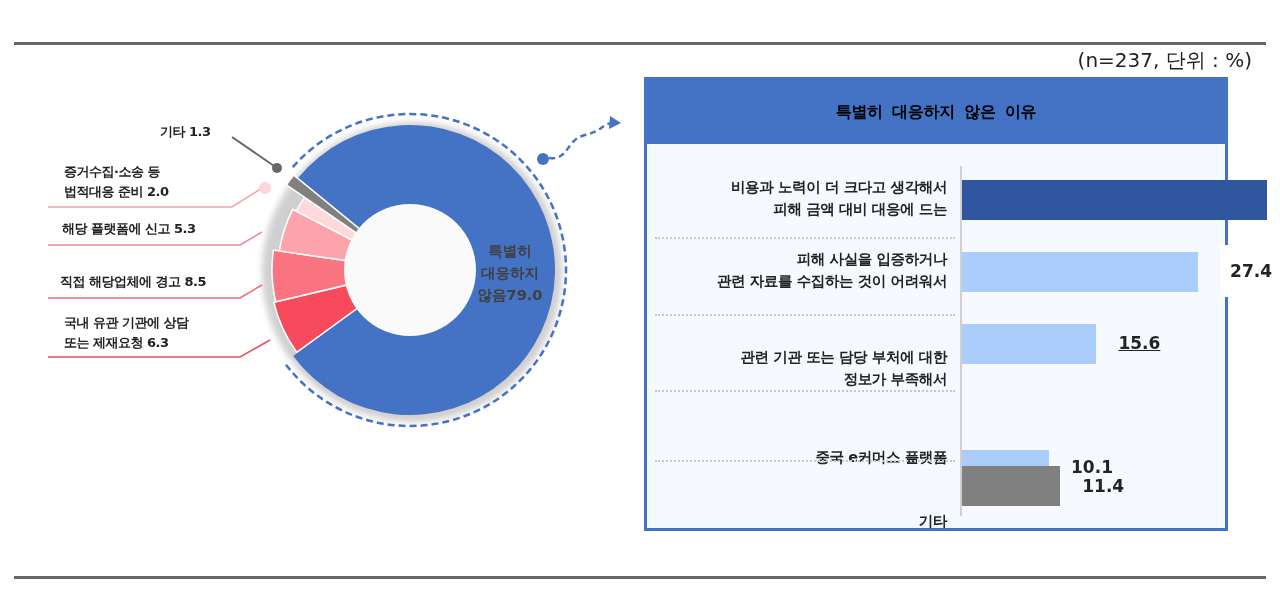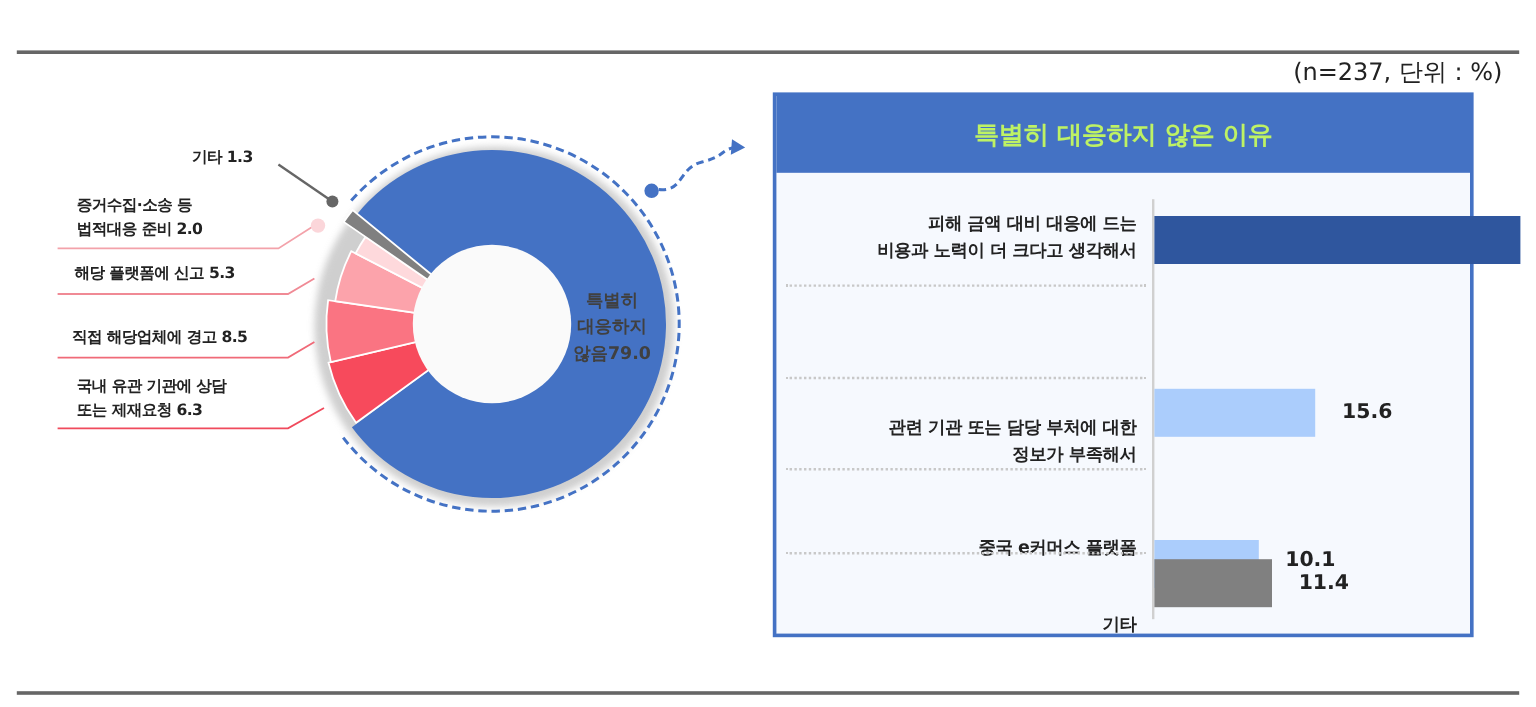--- a/index.html
+++ b/index.html
@@ -5,21 +5,21 @@
   * { box-sizing: border-box; margin: 0; padding: 0; }
   body { width: 1280px; height: 589px; background: #ffffff; font-family: "DejaVu Sans", "Liberation Sans", sans-serif; position: relative; overflow: hidden; color: #222; }
   .unit-note { position: absolute; right: 28px; top: 6px; font-size: 20px; color: #222; font-family: "DejaVu Sans", sans-serif; margin-top: 41px; }
   .rule { position: absolute; left: 14px; right: 14px; height: 3px; background: #666; }
   .rule.top { top: 42px; }
   .rule.bottom { top: 576px; }
   svg.donut { position: absolute; left: 0; top: 50px; }
   .pie-label { position: absolute; font-size: 13px; font-weight: bold; color: #222; line-height: 20px; letter-spacing: -0.5px; }
   .center-label { position: absolute; left: 470px; top: 240px; width: 80px; text-align: center; color: #404040; font-size: 14.5px; line-height: 22px; font-weight: bold; }
   .panel { position: absolute; left: 644px; top: 77px; width: 584px; height: 454px; border: 3px solid #4472c4; background: #f6f9fe; }
-  .panel-header { height: 64px; background: #4472c4; color: #bef264; font-size: 21px; font-weight: bold; display: flex; align-items: center; justify-content: center; letter-spacing: -0.3px; }
+  .panel-header { height: 64px; background: #4472c4; color: #000000; font-size: 16px; font-weight: bold; display: flex; align-items: center; justify-content: center; letter-spacing: -0.3px; font-family: Liberation Mono, monospace; }
   .bar-area { position: absolute; left: 0; top: 64px; right: 0; bottom: 0; }
   .axis { position: absolute; left: 313px; top: 22px; width: 2px; height: 350px; background: #d0d0d0; }
   .row { position: absolute; left: 0; width: 100%; height: 74px; }
   .row-label { position: absolute; right: 278px; width: 300px; text-align: right; font-size: 14.5px; font-weight: bold; line-height: 22px; color: #222; letter-spacing: -0.4px; }
   .bar { position: absolute; left: 315px; height: 40px; }
   .val { position: absolute; font-size: 17px; font-weight: bold; color: #222; }
   .sep { position: absolute; left: 8px; width: 300px; border-top: 2px dotted #c8c8c8; }
 </style>
 </head>
 <body>
@@ -82,37 +82,45 @@
   <div>또는 제재요청 6.3</div>
 </div>
 
 <div class="panel">
   <div class="panel-header">특별히 대응하지 않은 이유</div>
   <div class="bar-area">
     <div class="axis"></div>
 
     <div class="row" style="top:30px;">
       <div class="row-label" style="top:2px;">
+        <div>비용과 노력이 더 크다고 생각해서</div>
         <div>피해 금액 대비 대응에 드는</div>
-        <div>비용과 노력이 더 크다고 생각해서</div>
       </div>
       <div class="bar" style="top: 6px; width: 305px; background: rgb(47, 86, 158);"></div>
 
     </div>
     <div class="sep" style="top:93px;"></div>
 
+    <div class="row" style="top:100px;">
+      <div class="row-label" style="top:4px;">
+        <div>피해 사실을 입증하거나</div>
+        <div>관련 자료를 수집하는 것이 어려워서</div>
+      </div>
+      <div class="bar" style="top: 8px; width: 236.073px; background: rgb(171, 205, 252);"></div>
+      <div class="val" style="top: 17px; background: rgb(255, 255, 255); padding: 16px 10px; margin-top: -16px; left: 573.073px;">27.4</div>
+    </div>
     <div class="sep" style="top:170px;"></div>
 
     <div class="row" style="top:176px;">
       <div class="row-label" style="top:2px;margin-top:24px;">
         <div>관련 기관 또는 담당 부처에 대한</div>
         <div>정보가 부족해서</div>
       </div>
       <div class="bar" style="top: 4px; width: 134.407px; background: rgb(171, 205, 252);"></div>
-      <div class="val" style="top: 13px; left: 471.407px;">15.6</div>
+      <div class="val" style="top: 13px; left: 471.407px; text-decoration: underline;">15.6</div>
     </div>
     <div class="sep" style="top:246px;"></div>
 
     <div class="row" style="top:252px;margin-top:48px;">
       <div class="row-label" style="top:2px;">
         <div>중국 e커머스 플랫폼</div>
       </div>
       <div class="bar" style="top: 6px; width: 87.0198px; background: rgb(171, 205, 252);"></div>
       <div class="val" style="top: 13px; left: 424.02px;">10.1</div>
     </div>

